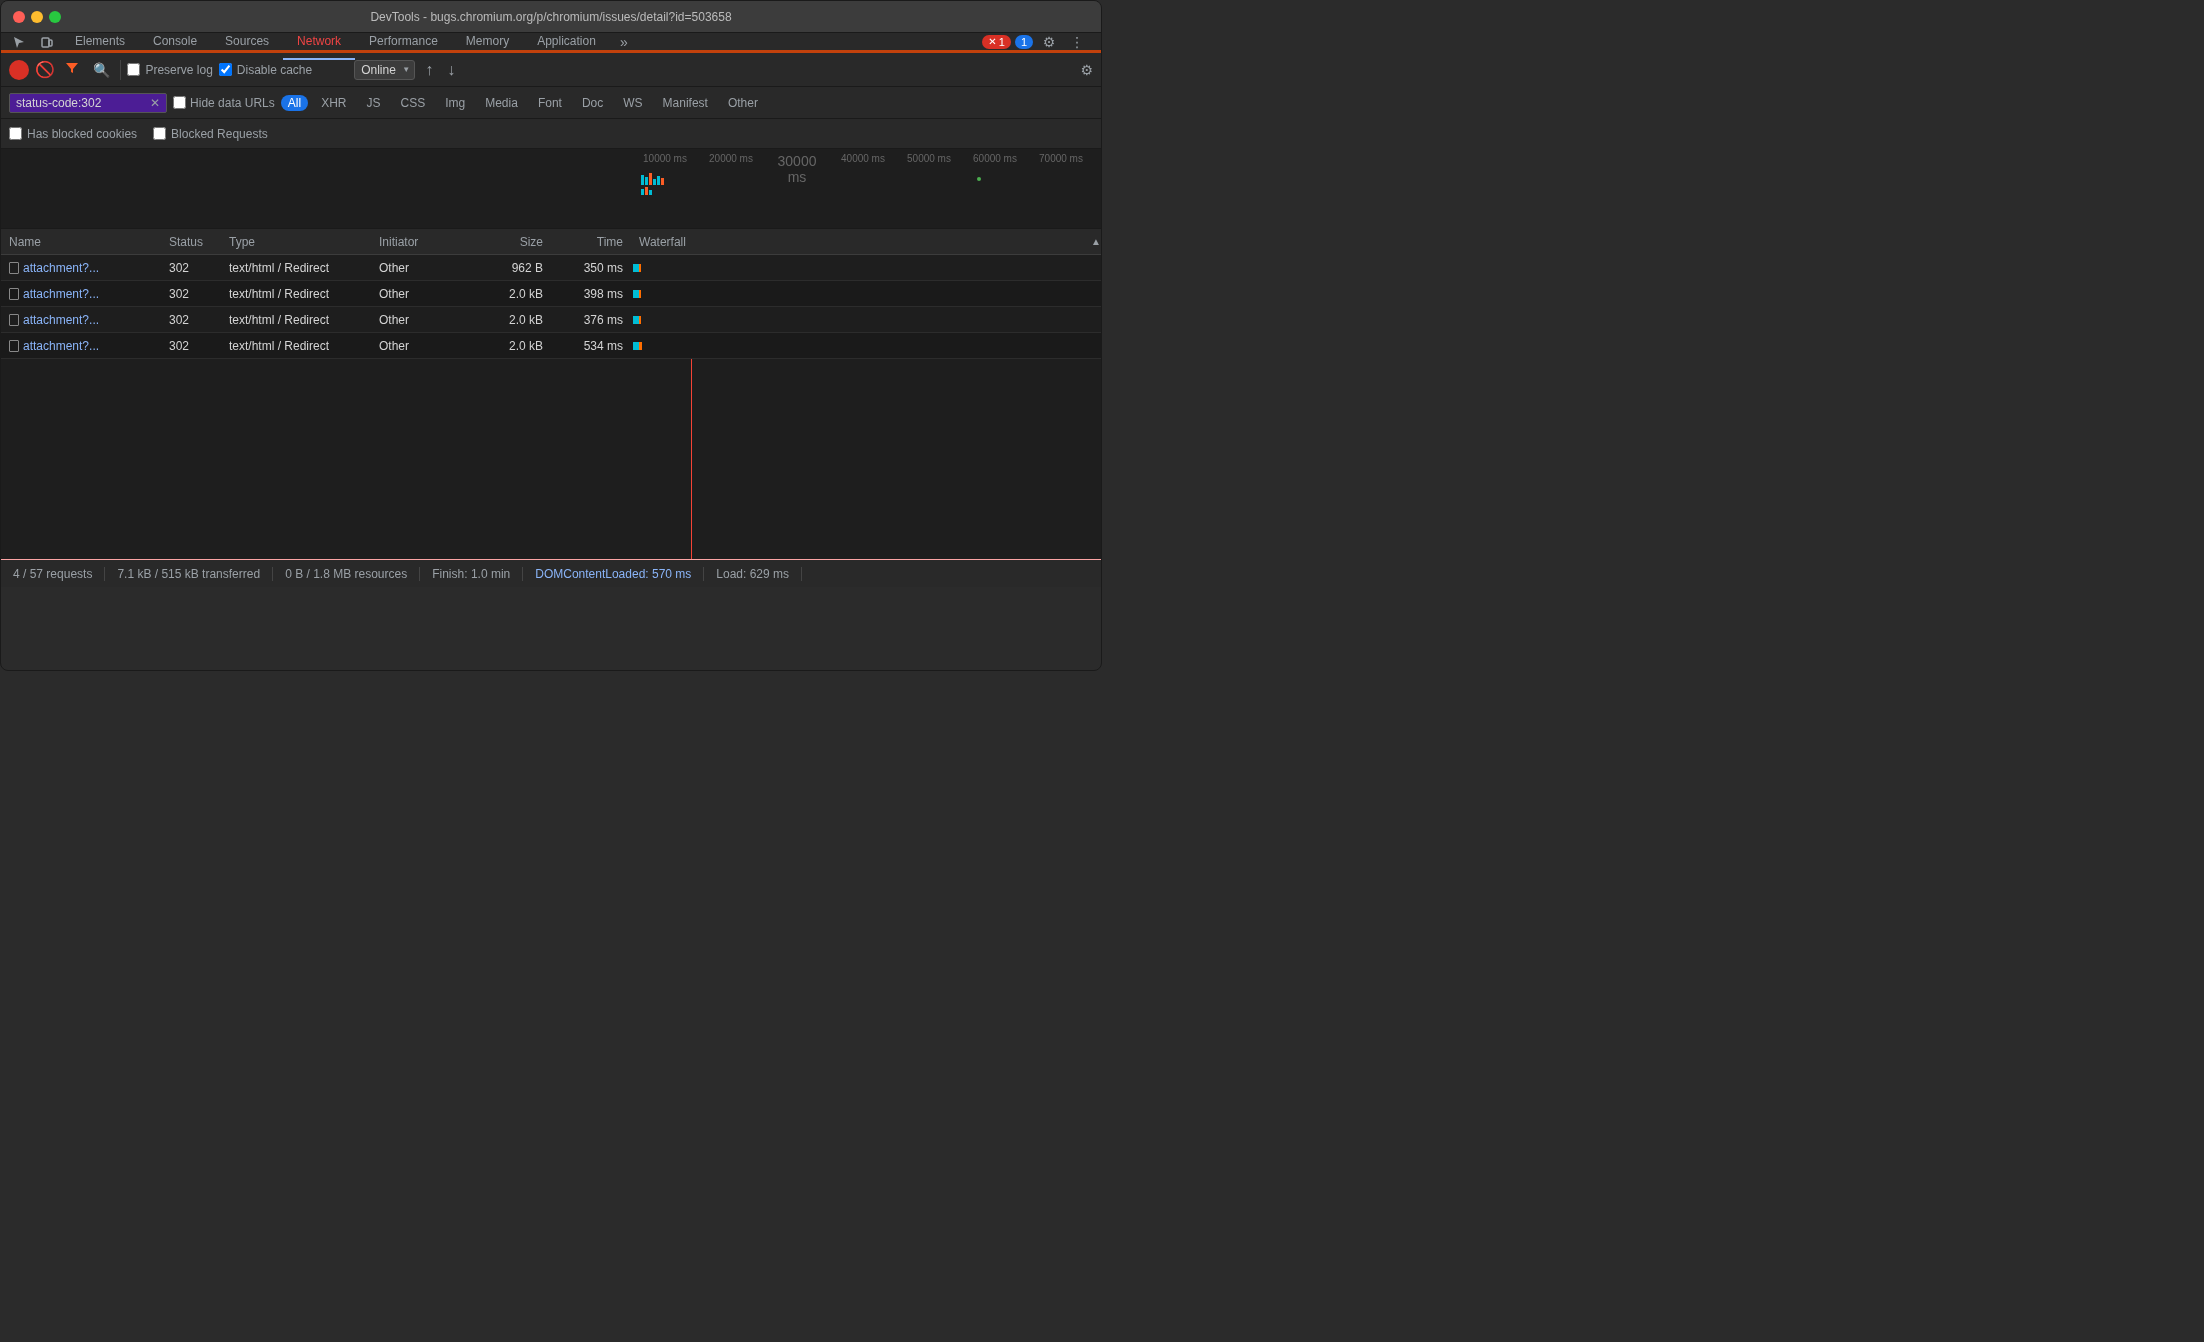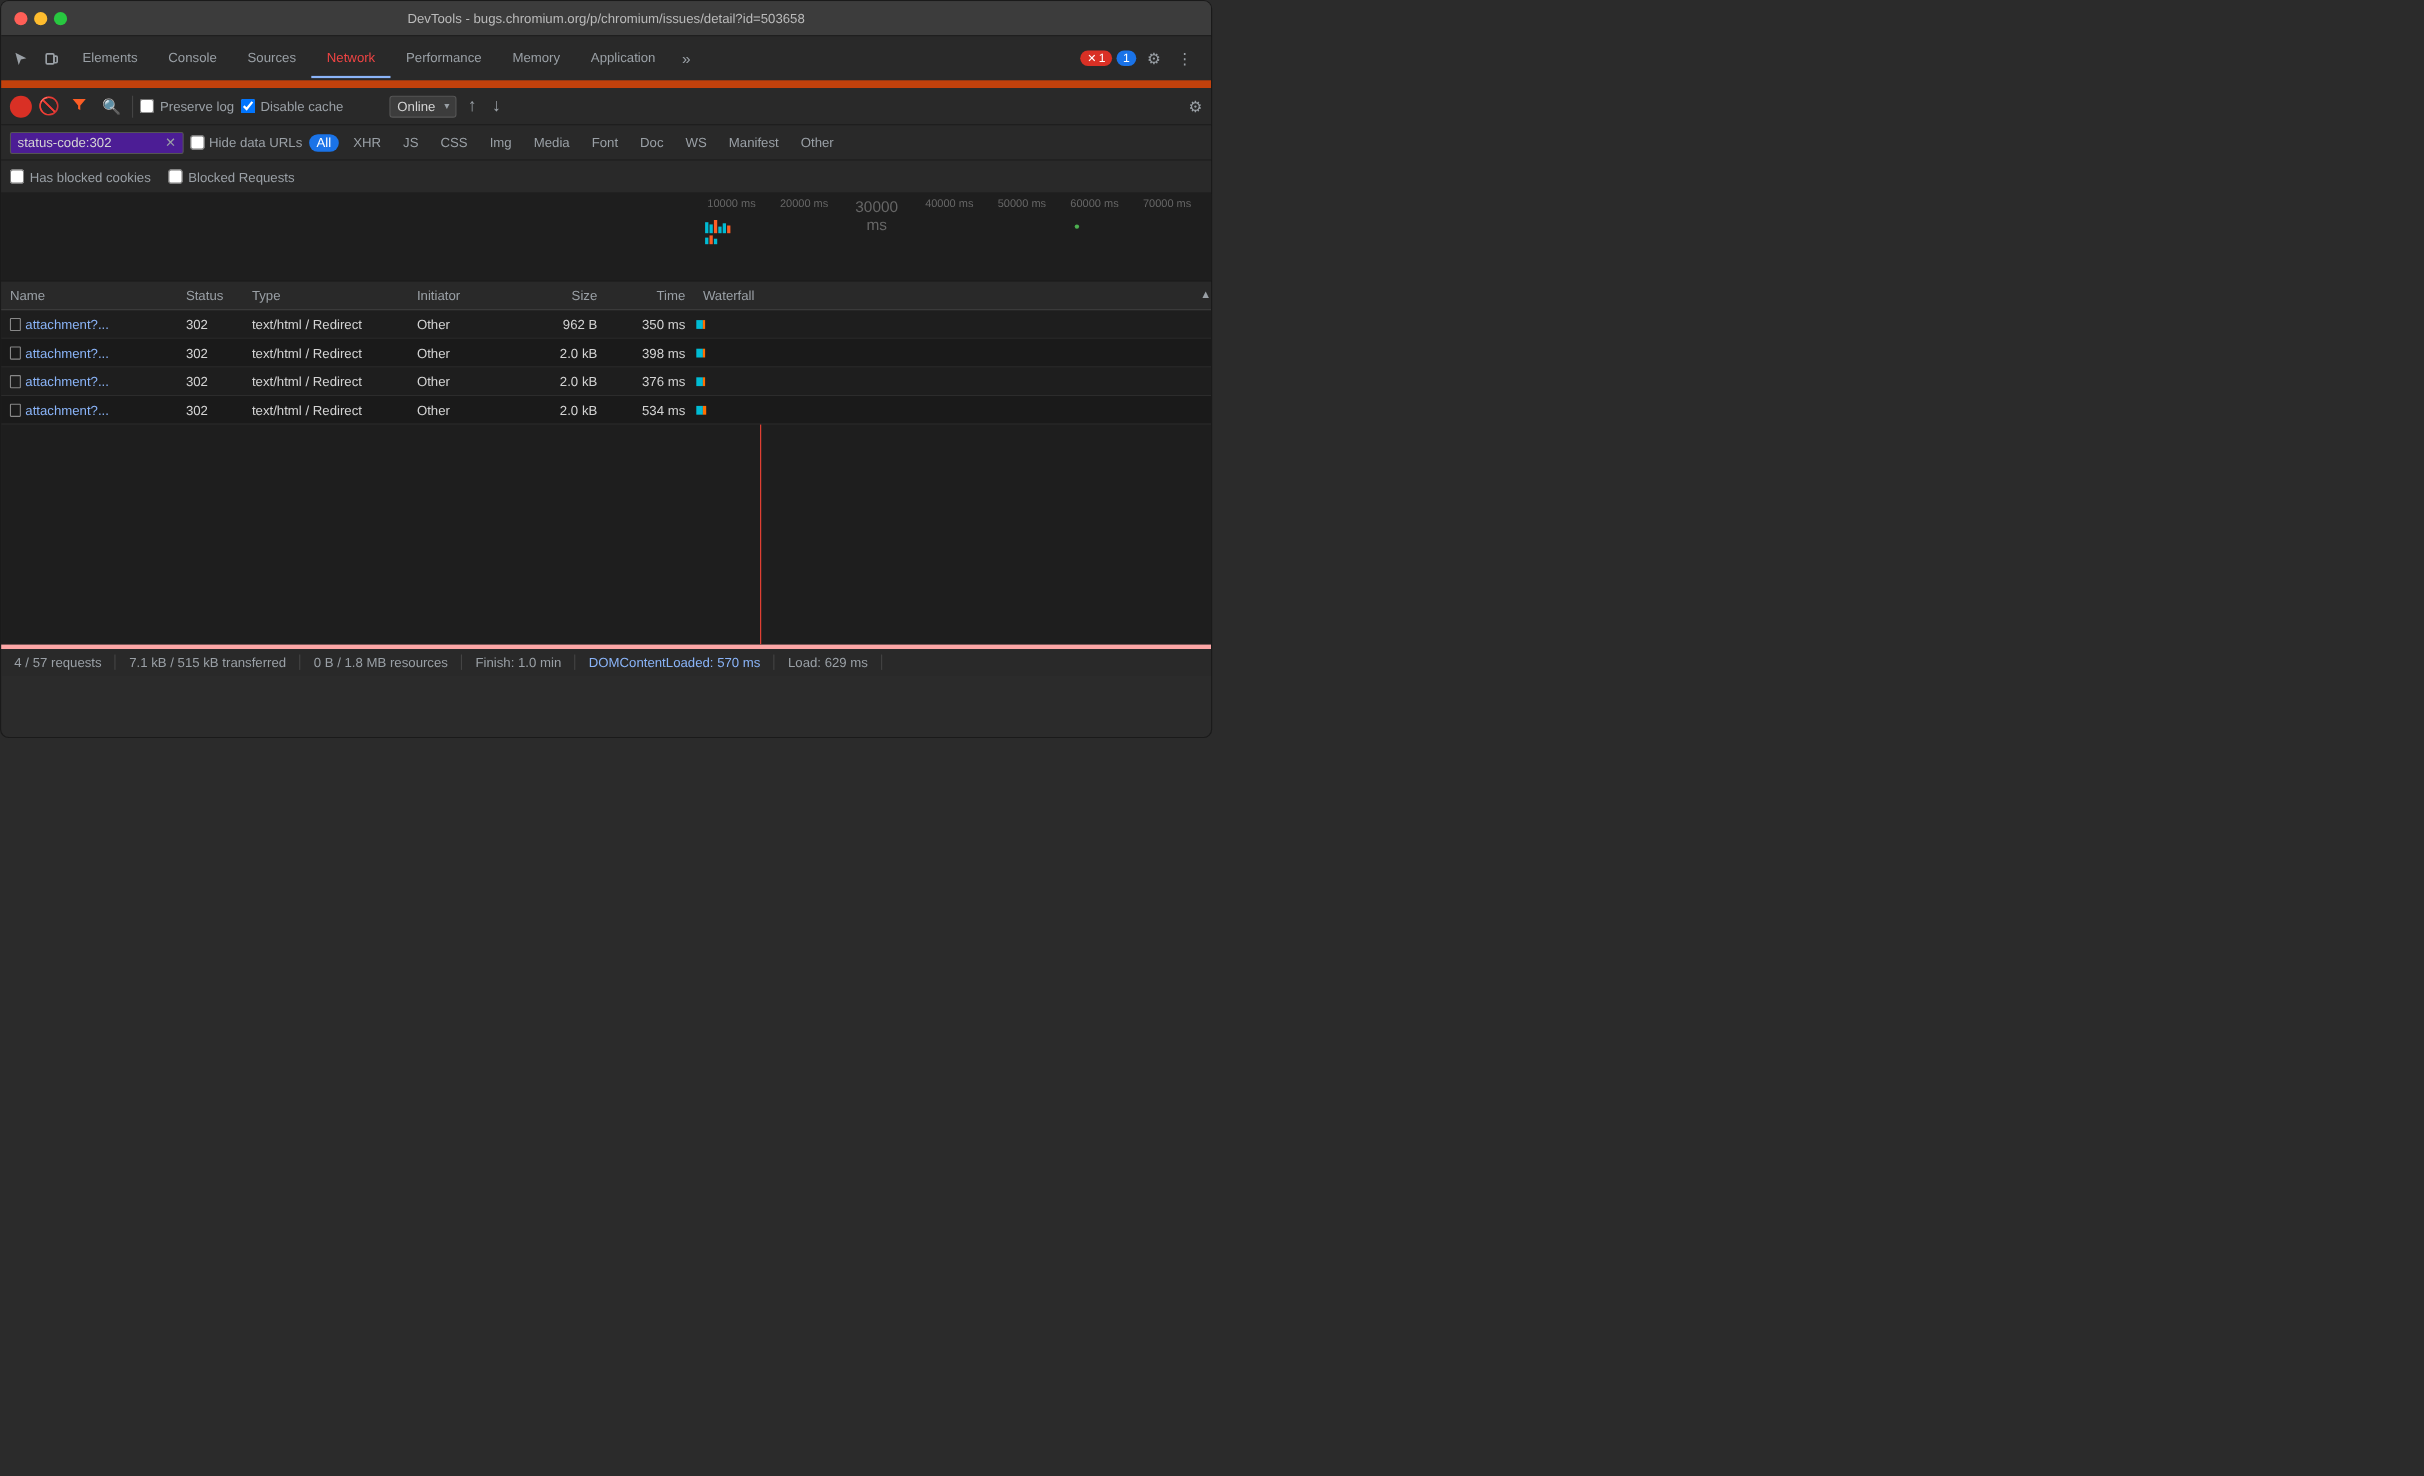--- a/index.html
+++ b/index.html
@@ -38,24 +38,24 @@
     .tl-red { background: #ff5f57; }
     .tl-yellow { background: #febc2e; }
     .tl-green { background: #28c840; }
     .title-text {
       font-size: 12px;
       color: #bbb;
     }
     
     .tabs-row {
       background: #292929;
-      height: 47px;
-      display: flex;
-      align-items: center;
-      border-bottom: 7px solid #c2410c;
+      height: 20px;
+      display: flex;
+      align-items: center;
+      border-bottom: 3px solid #c2410c;
       padding: 0 4px;
     }
     .tab-icon-btn {
       width: 28px;
       height: 28px;
       display: flex;
       align-items: center;
       justify-content: center;
       color: #9aa0a6;
       font-size: 14px;
@@ -340,21 +340,21 @@
       height: 8px;
       top: 50%;
       transform: translateY(-50%);
     }
     .wf-cyan { background: #00bcd4; }
     .wf-orange { background: #ff6d00; }
     
     .status-bar {
       background: #292929;
       height: 28px;
-      border-top: 4px solid #fca5a5;
+      border-top: 1px solid #fca5a5;
       display: flex;
       align-items: center;
       padding: 0 12px;
       gap: 0;
       font-size: 12px;
       color: #9aa0a6;
     }
     .status-item {
       padding: 0 12px;
       border-right: 1px solid #444;

